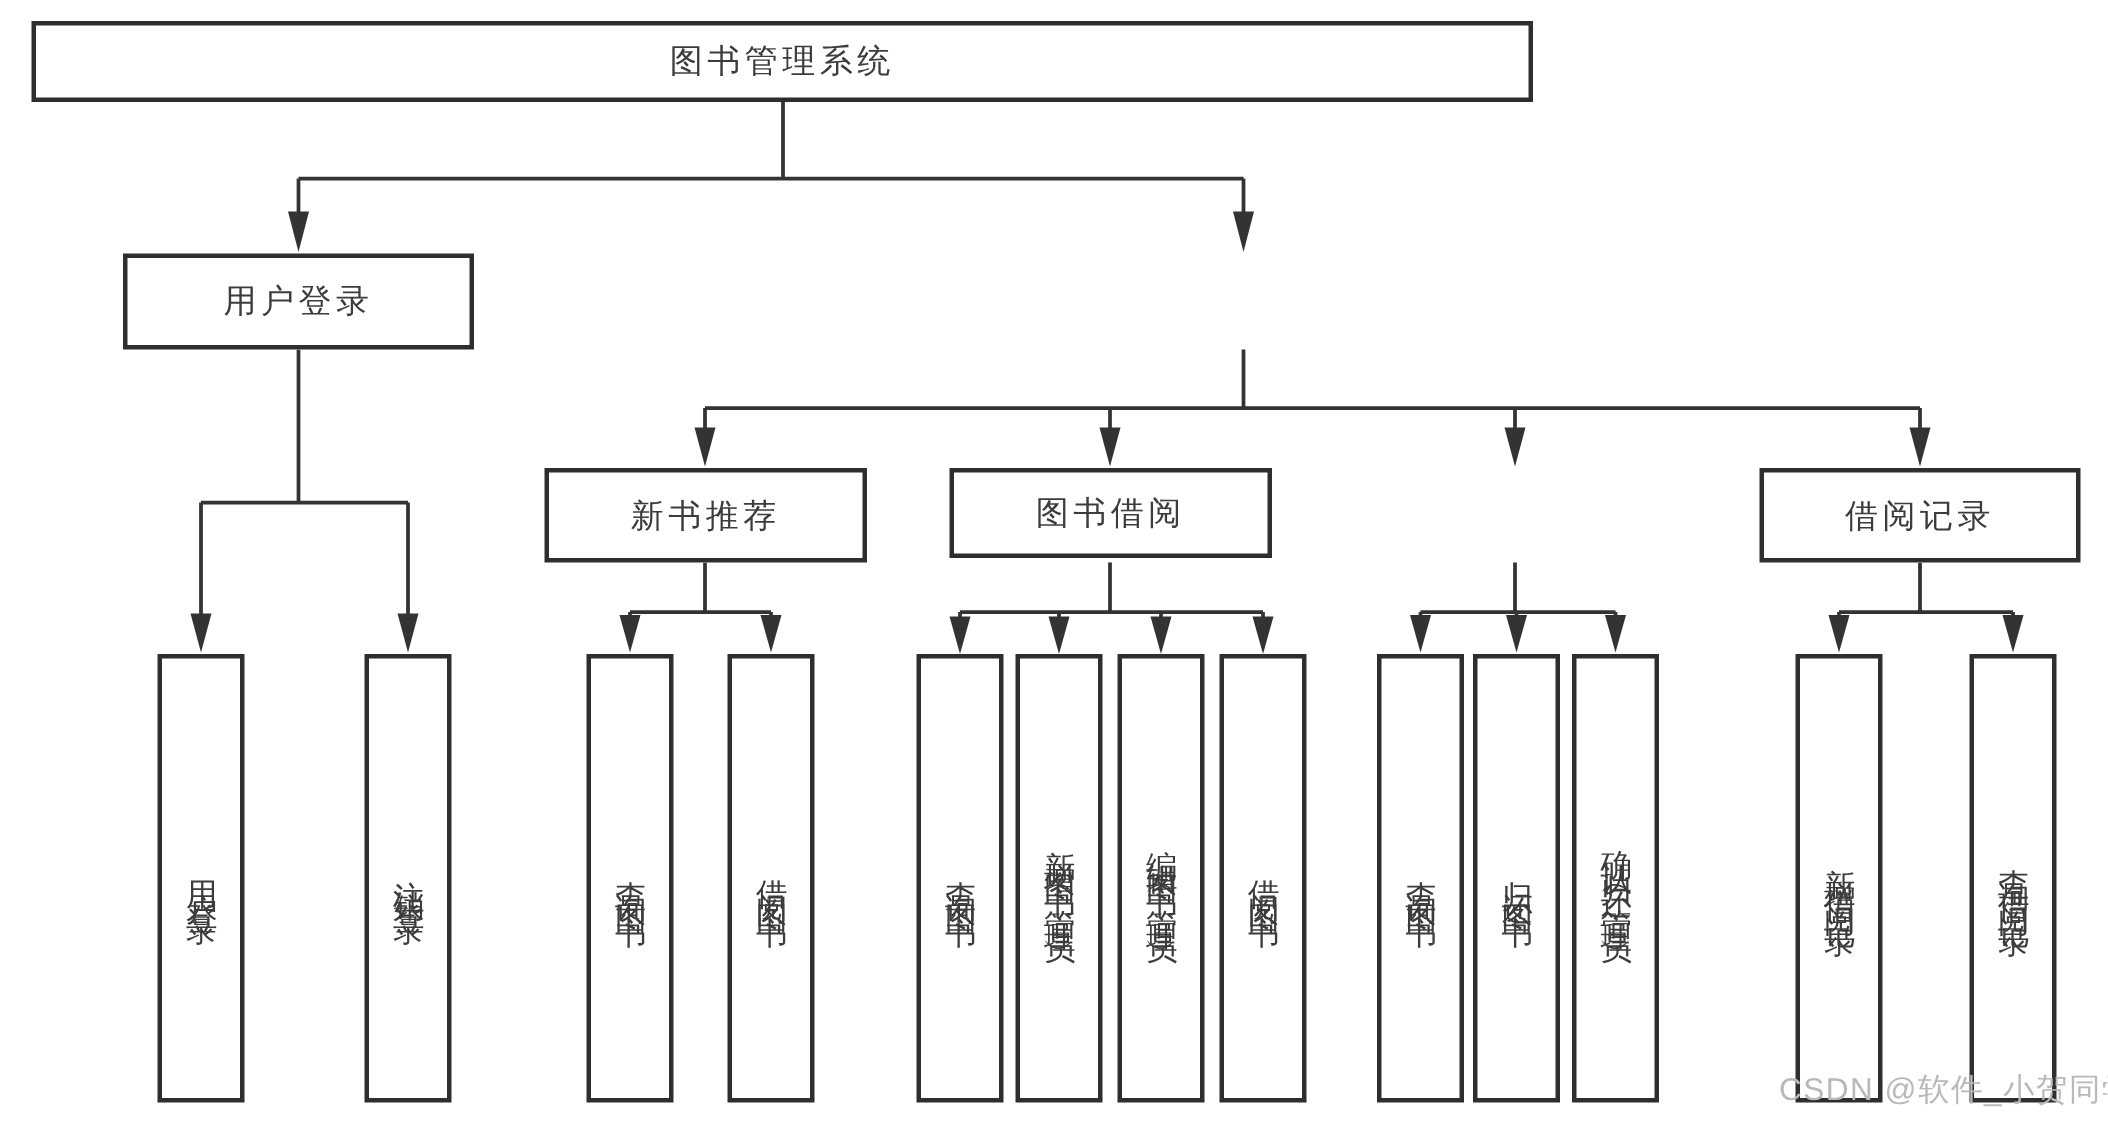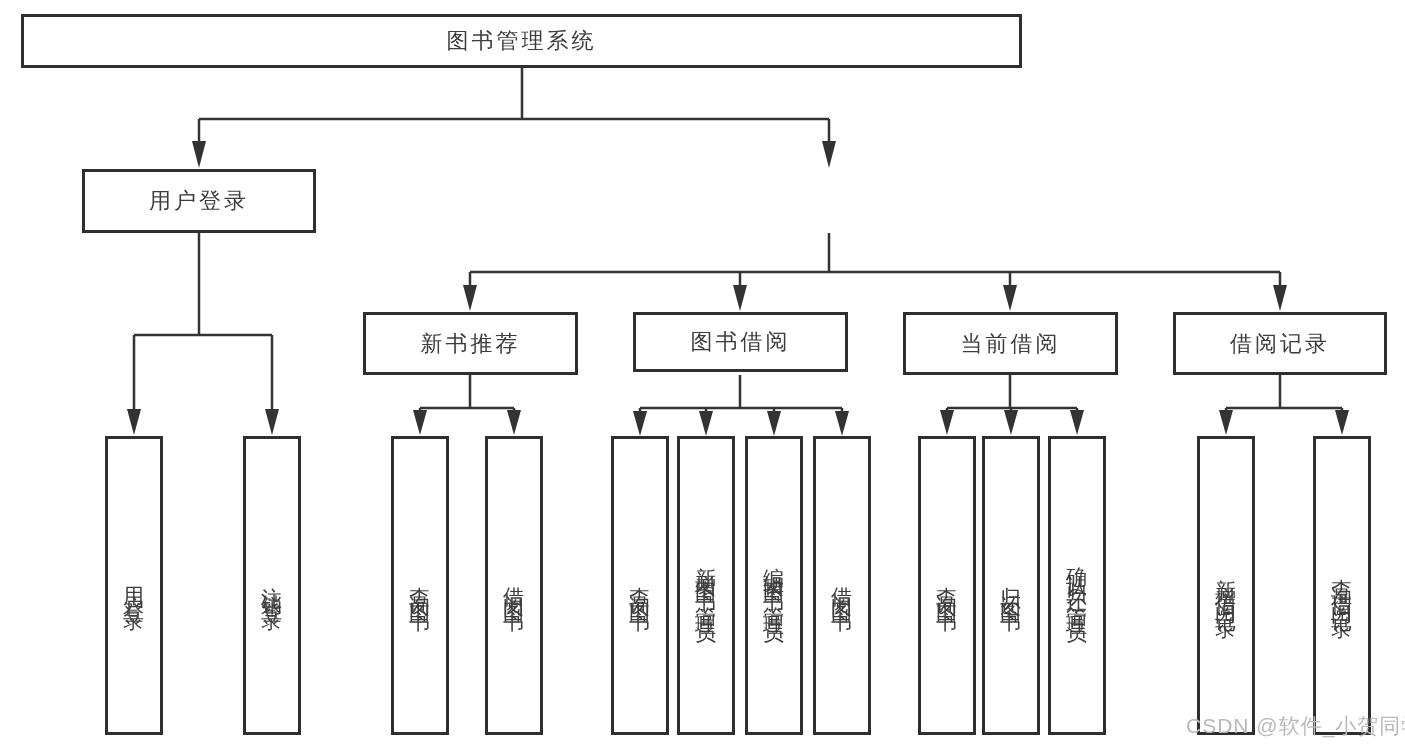--- a/index.html
+++ b/index.html
@@ -109,23 +109,20 @@
   <div class="box h-box" style="left:82px; top:169px; width:234px; height:64px;">
     <span>用户登录</span>
   </div>
 
   <div class="box h-box" style="left:363px; top:312px; width:215px; height:63px;">
     <span>新书推荐</span>
   </div>
   <div class="box h-box" style="left:633px; top:312px; width:215px; height:60px;">
     <span>图书借阅</span>
   </div>
-  <div class="box h-box" style="left:903px; top:312px; width:215px; height:63px;">
-    <span>当前借阅</span>
-  </div>
   <div class="box h-box" style="left:1173px; top:312px; width:214px; height:63px;">
     <span>借阅记录</span>
   </div>
 
   <div class="box v-box" style="left:105px; top:436px; width:58px; height:299px;">
     <span>用户登录</span>
   </div>
   <div class="box v-box" style="left:243px; top:436px; width:58px; height:299px;">
     <span>注销登录</span>
   </div>

